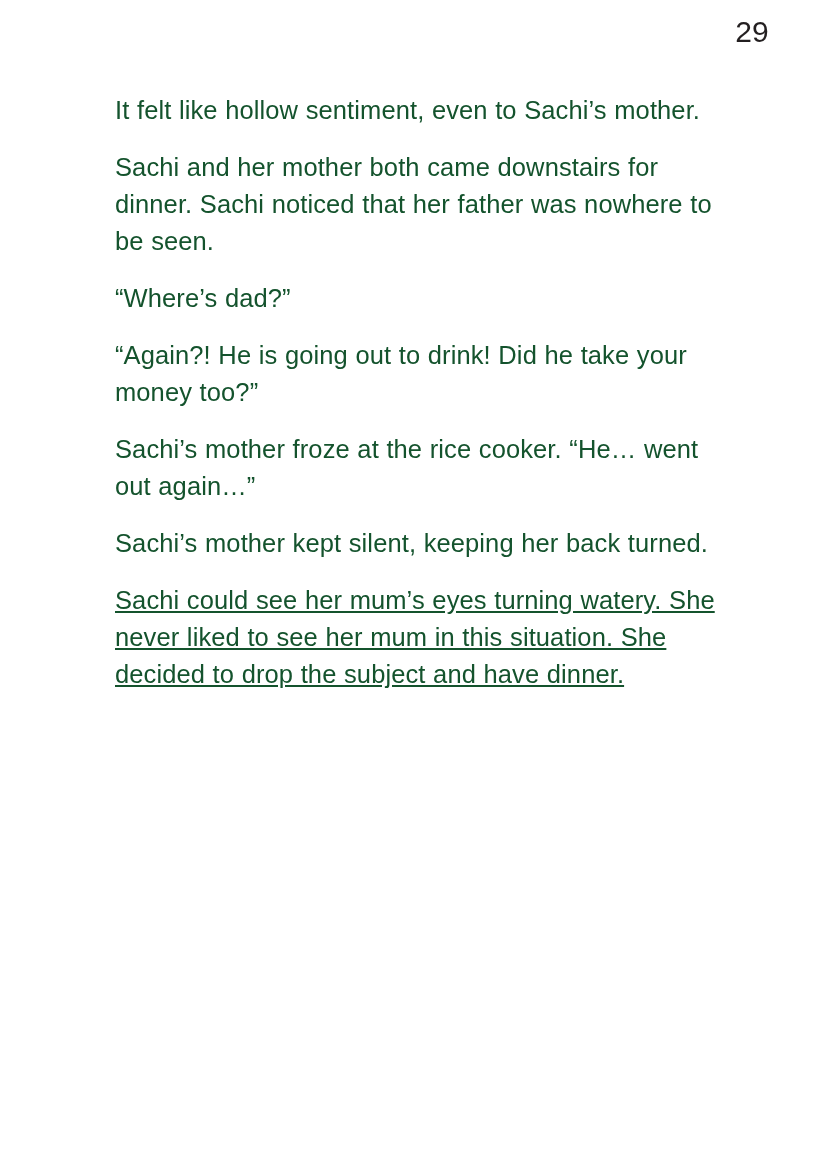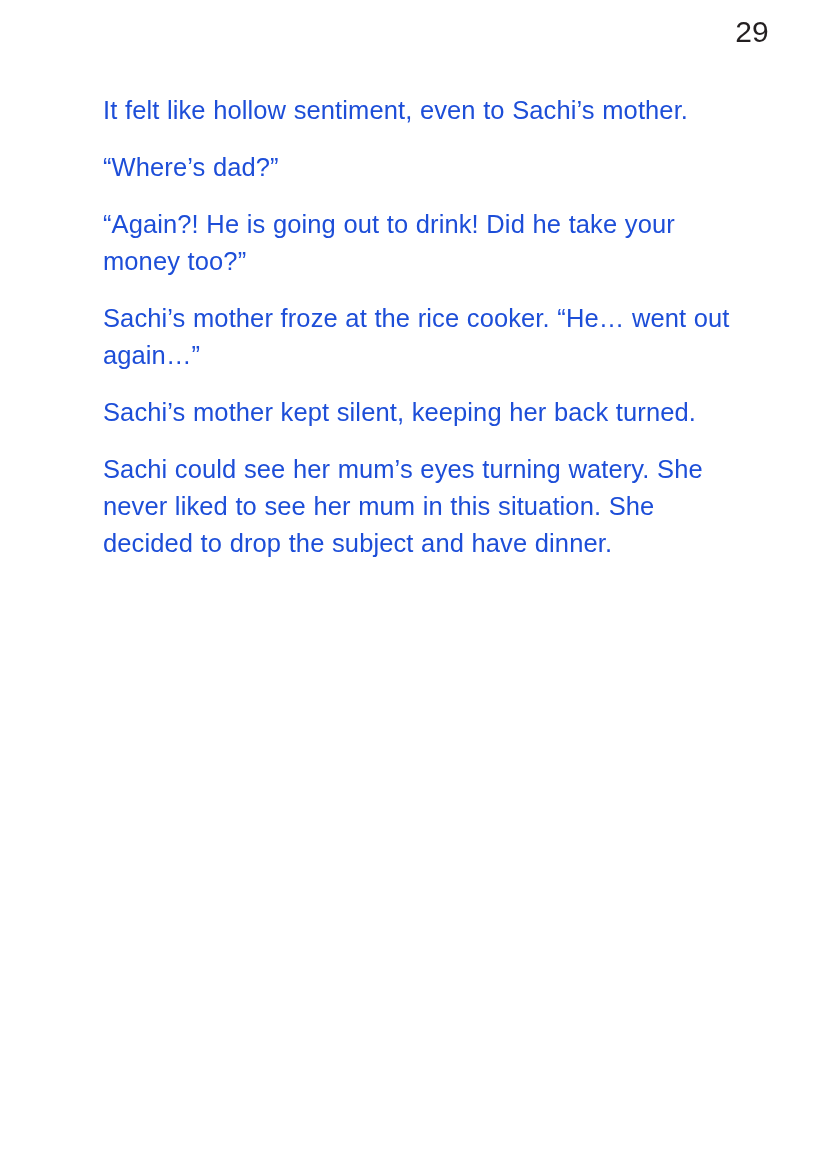--- a/index.html
+++ b/index.html
@@ -32,38 +32,40 @@
   }
   .body-text {
     position: absolute;
     top: 92px;
     left: 99px;
     width: 632px;
   }
   .paragraph {
     font-size: 25.5px;
     line-height: 37px;
-    color: #1d4ed8;
-    margin: 0 0 20px 4px;
+    color: #14532d;
+    margin: 0 0 20px 16px;
     letter-spacing: 0.1px;
     word-spacing: 0.4px;
   }
   .paragraph:last-child {
     margin-bottom: 0;
+    text-decoration: underline;
   }
 </style>
 </head>
 <body>
 
 <div class="page">
 
   <div class="page-number">29</div>
 
   <div class="body-text">
     <p class="paragraph">It felt like hollow sentiment, even to Sachi’s mother.</p>
+    <p class="paragraph">Sachi and her mother both came downstairs for dinner. Sachi noticed that her father was nowhere to be seen.</p>
     <p class="paragraph">“Where’s dad?”</p>
     <p class="paragraph">“Again?! He is going out to drink! Did he take your money too?”</p>
     <p class="paragraph">Sachi’s mother froze at the rice cooker. “He… went out again…”</p>
     <p class="paragraph">Sachi’s mother kept silent, keeping her back turned.</p>
     <p class="paragraph">Sachi could see her mum’s eyes turning watery. She never liked to see her mum in this situation. She decided to drop the subject and have dinner.</p>
   </div>
 
 </div>
 
 </body></html>

